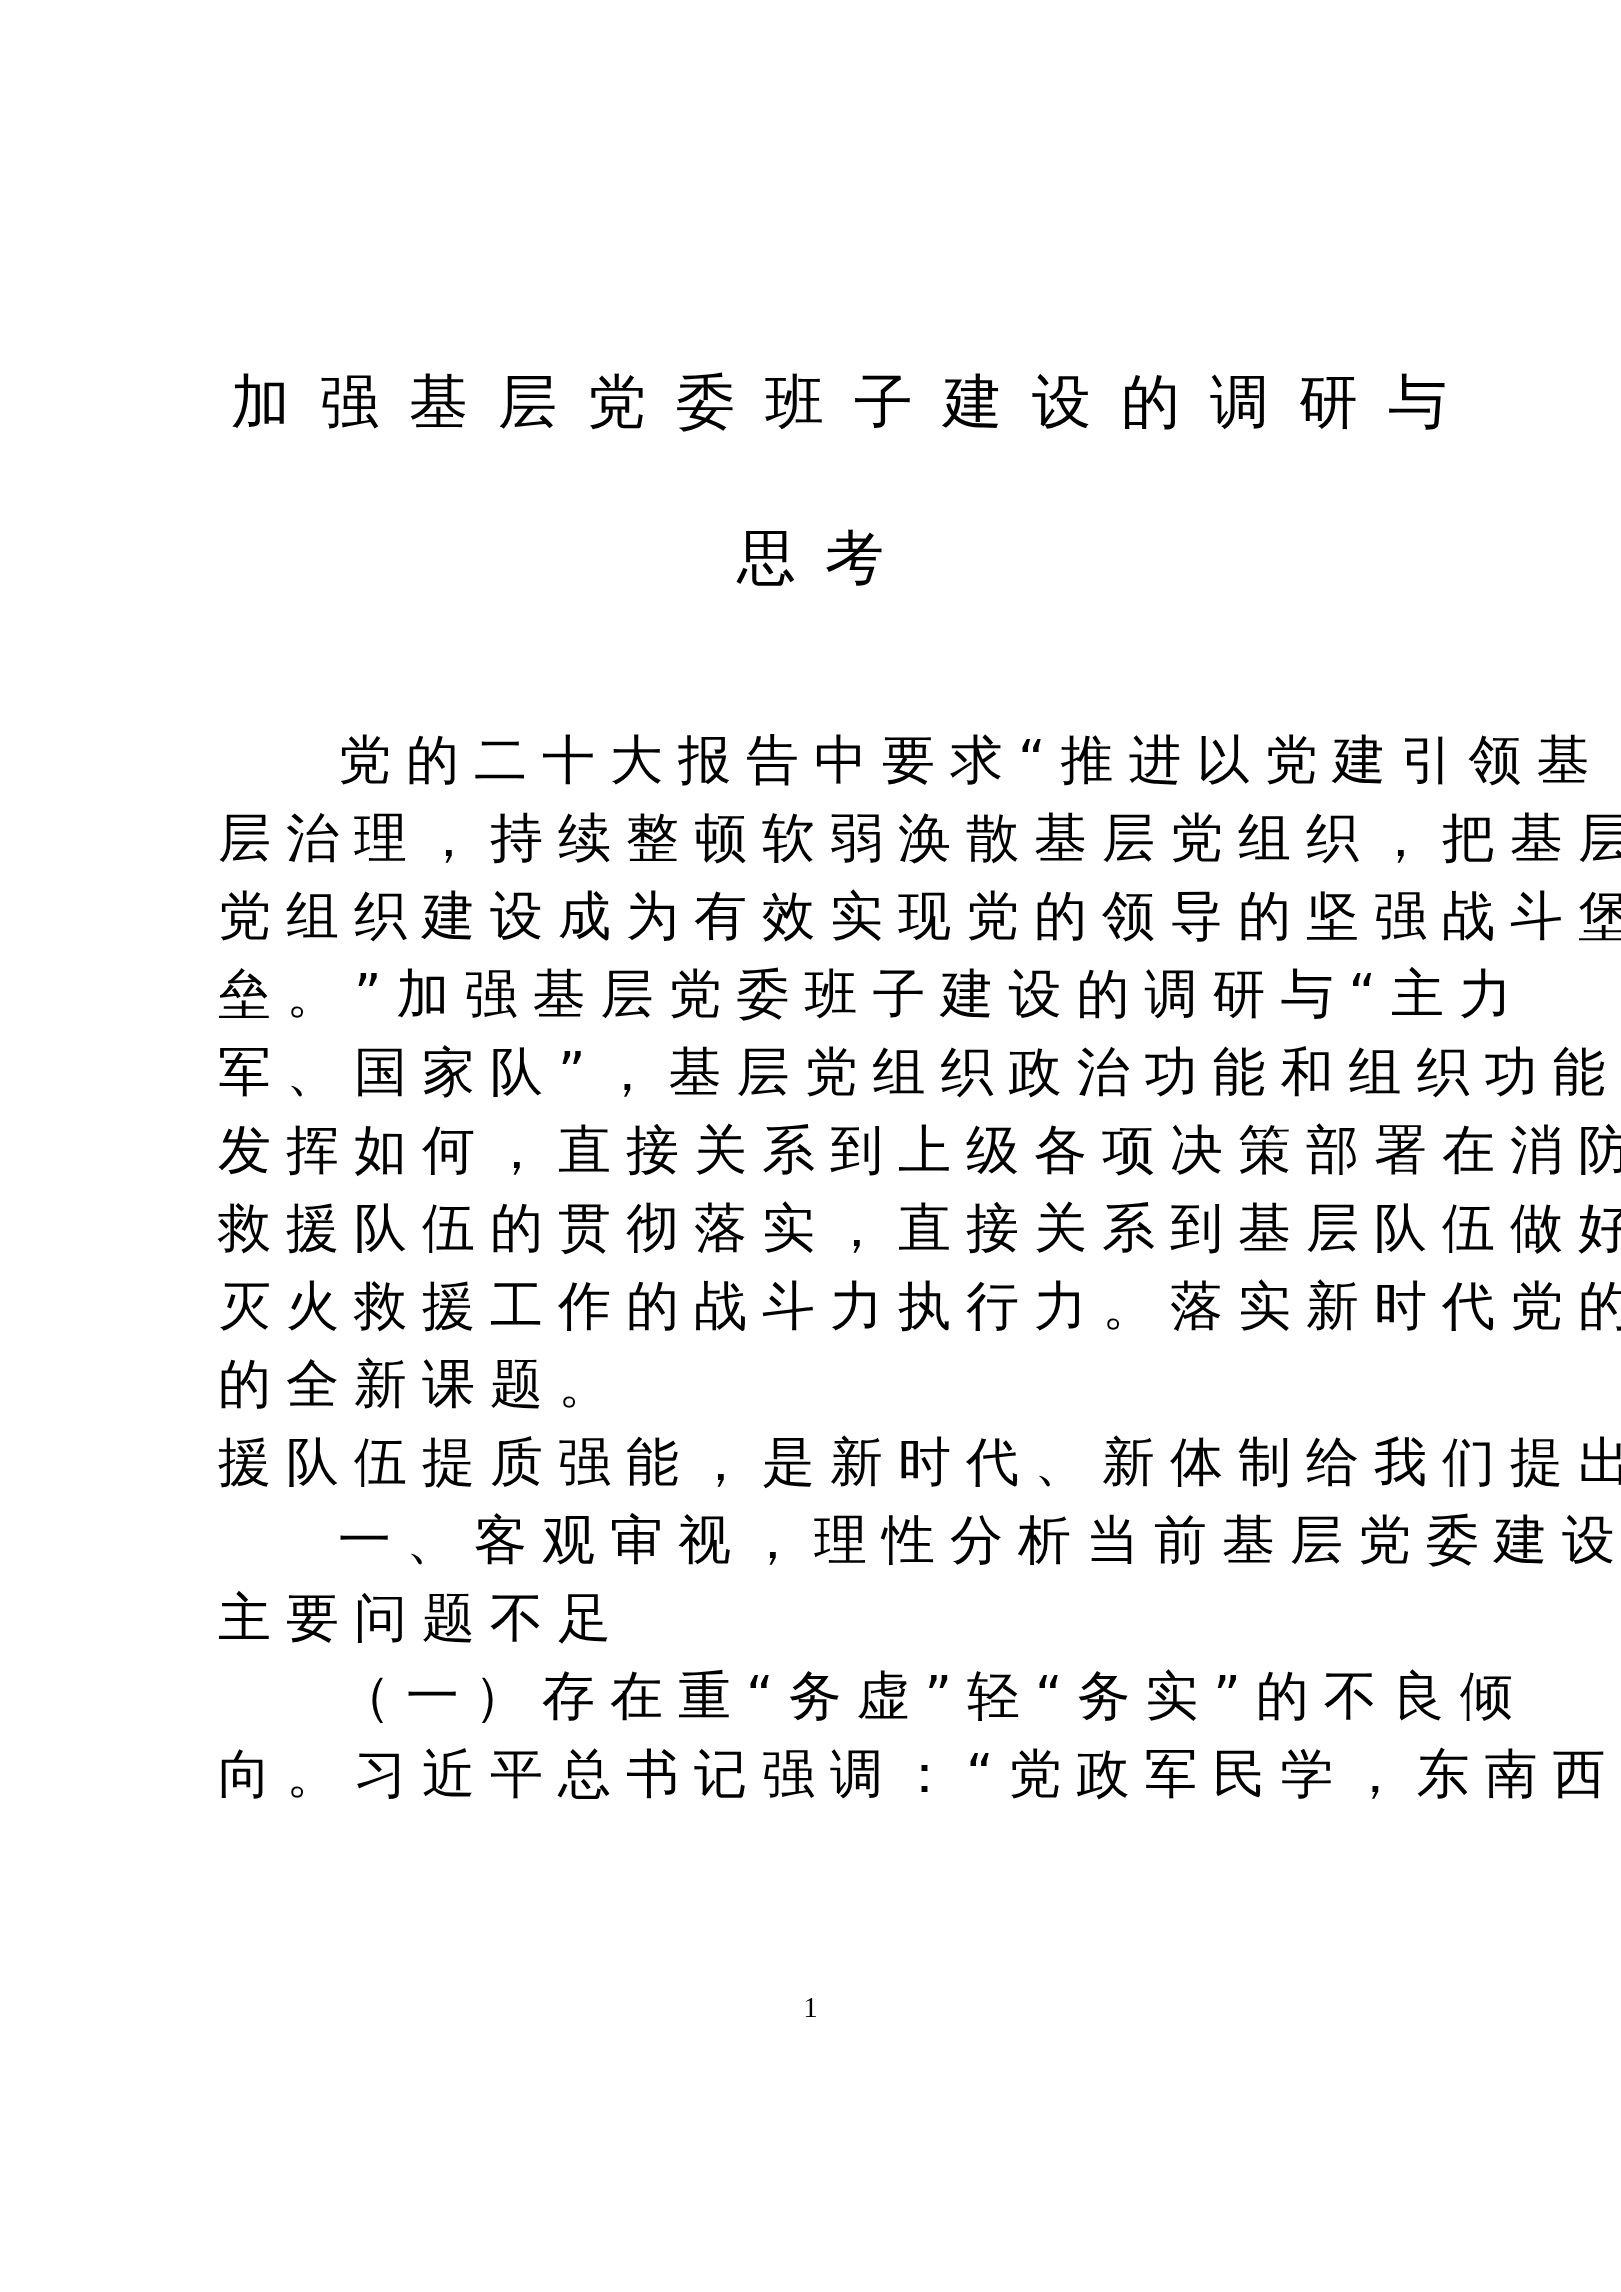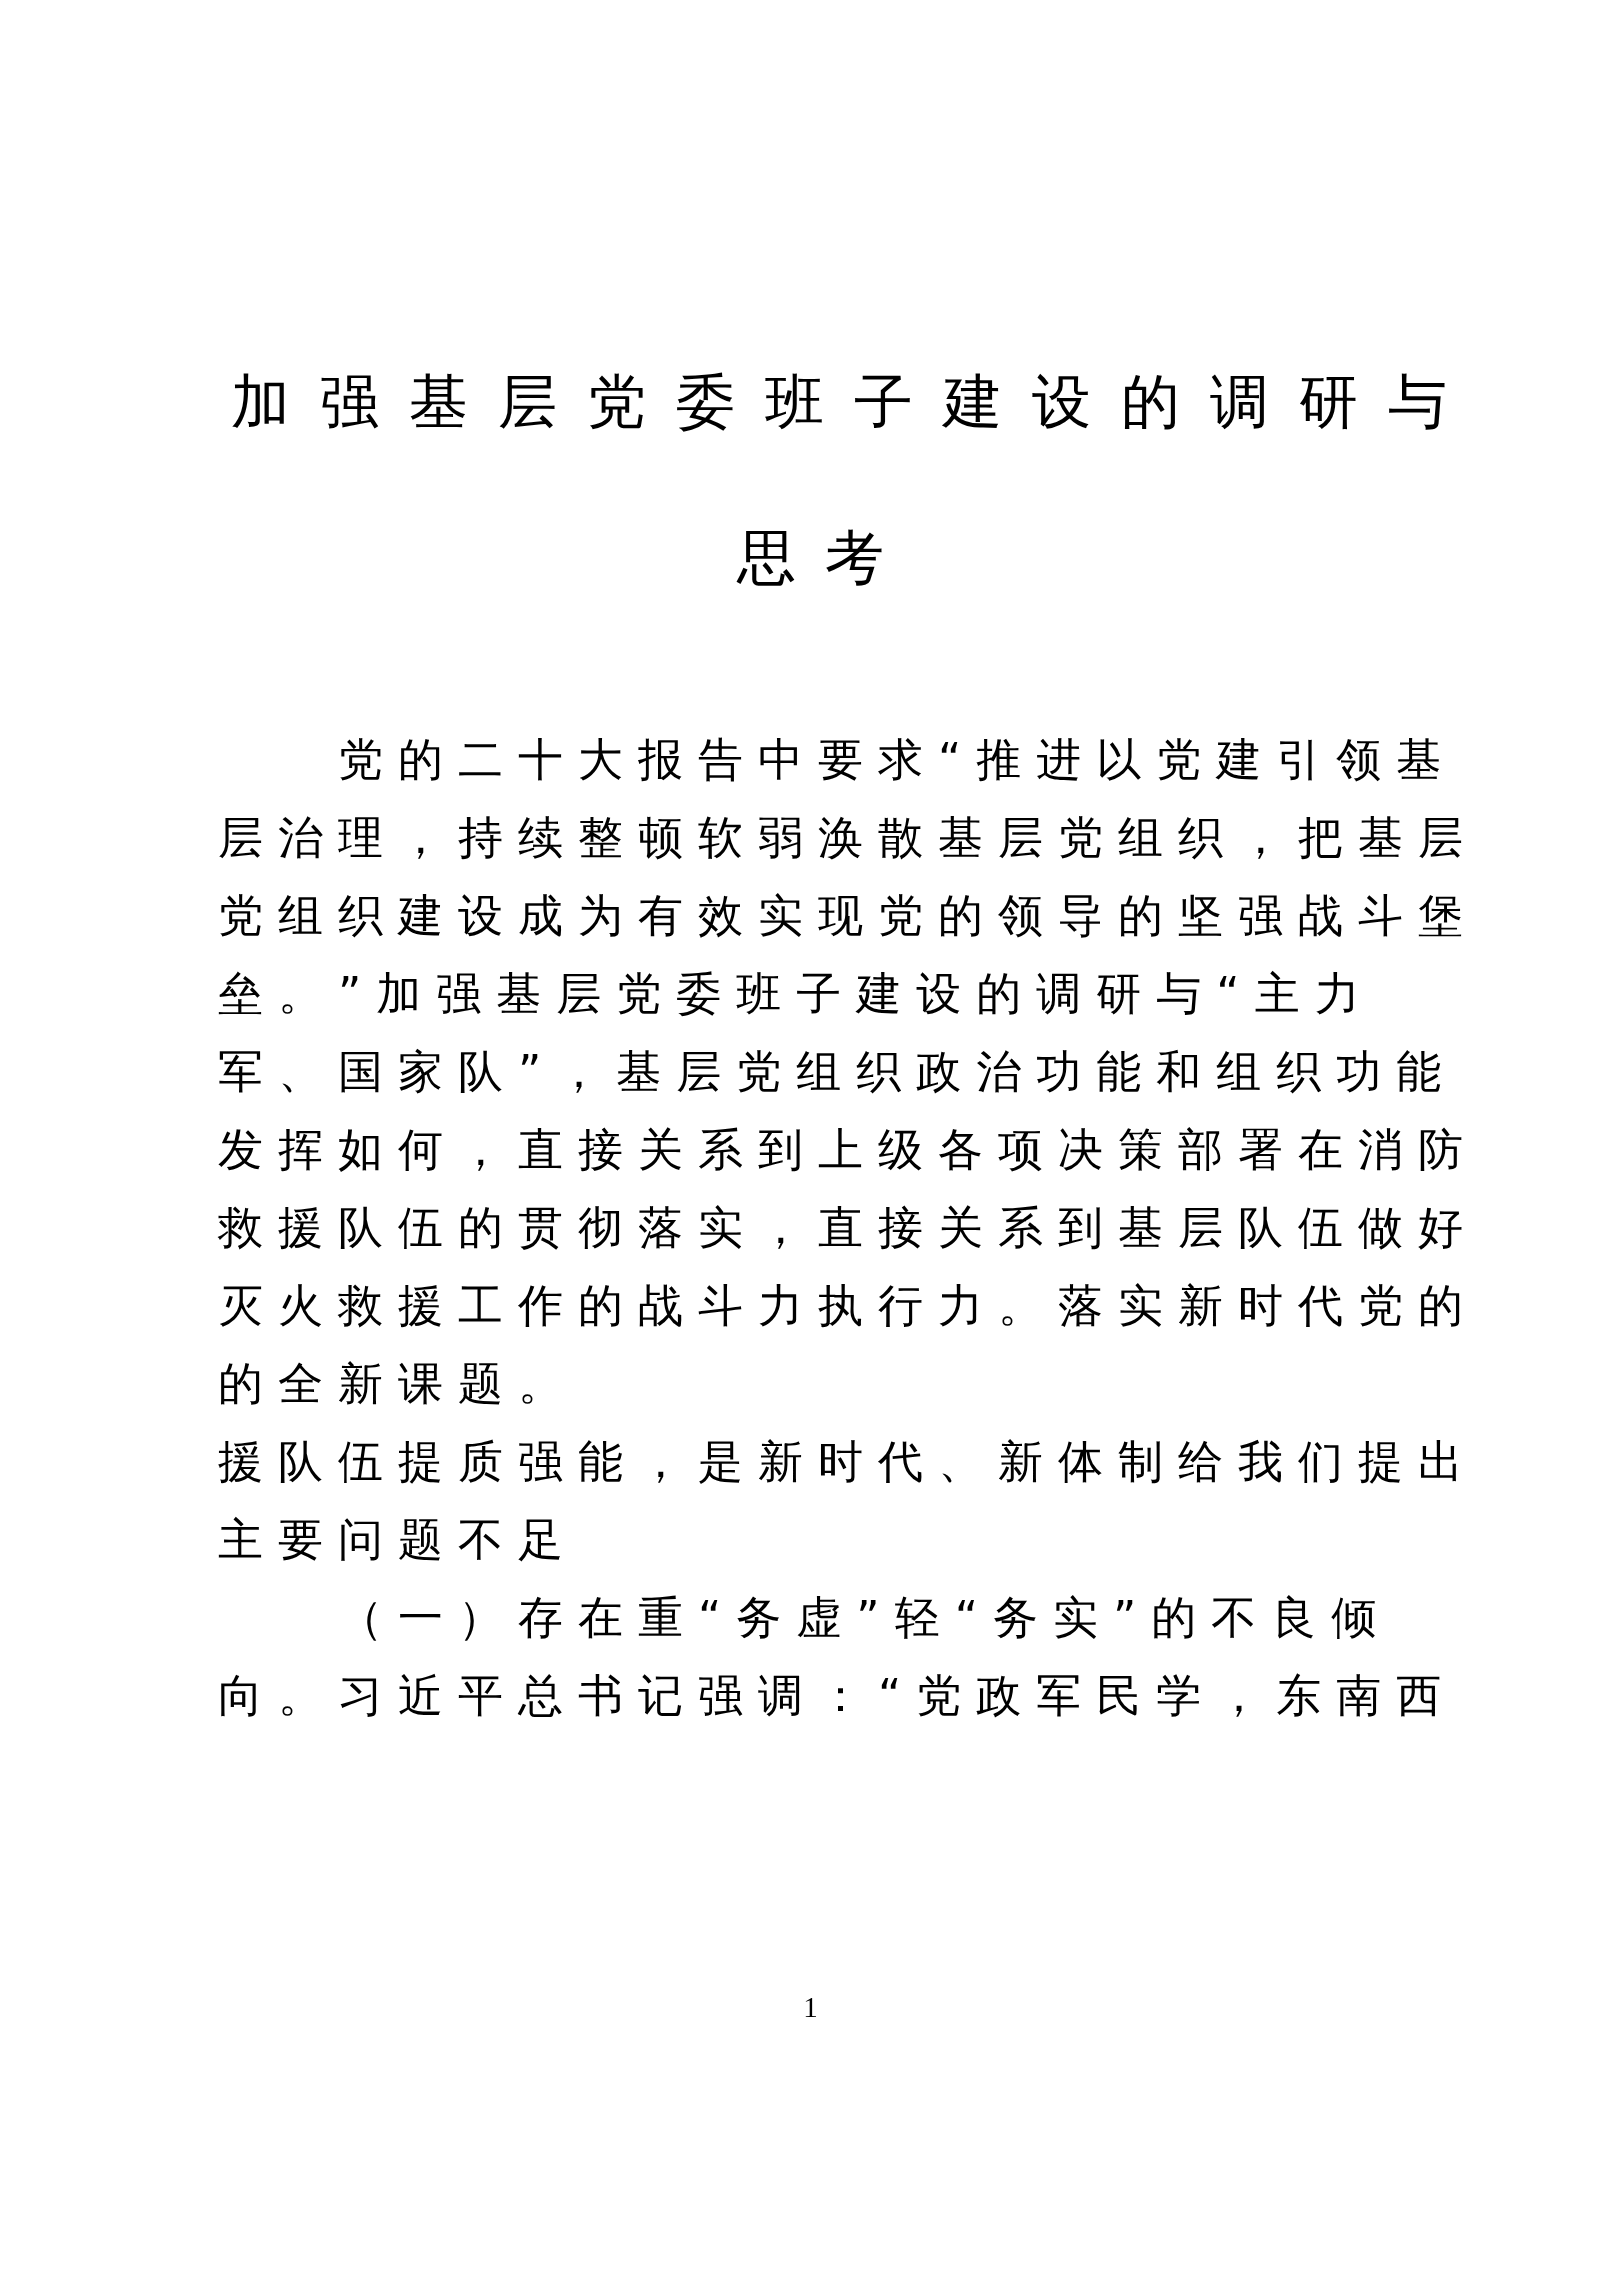--- a/index.html
+++ b/index.html
@@ -39,21 +39,21 @@
   .body-text {
     position: absolute;
     left: 218px;
     top: 729px;
     width: 1206px;
   }
   .line {
     display: block;
     height: 78px;
     line-height: 61px;
-    font-size: 45px;
+    font-size: 53px;
     letter-spacing: 15px;
     white-space: nowrap;
     color: #000;
   }
   .line.indent { padding-left: 120px; }
 
   .page-number {
     position: absolute;
     top: 1988px;
     left: 0;
@@ -77,20 +77,21 @@
     <span class="line indent">党的二十大报告中要求“推进以党建引领基</span>
     <span class="line">层治理，持续整顿软弱涣散基层党组织，把基层</span>
     <span class="line">党组织建设成为有效实现党的领导的坚强战斗堡</span>
     <span class="line">垒。”加强基层党委班子建设的调研与“主力</span>
     <span class="line">军、国家队”，基层党组织政治功能和组织功能</span>
     <span class="line">发挥如何，直接关系到上级各项决策部署在消防</span>
     <span class="line">救援队伍的贯彻落实，直接关系到基层队伍做好</span>
     <span class="line">灭火救援工作的战斗力执行力。落实新时代党的</span>
     <span class="line">的全新课题。</span>
     <span class="line">援队伍提质强能，是新时代、新体制给我们提出</span>
+    <span class="line indent">一、客观审视，理性分析当前基层党委建设</span>
     <span class="line">主要问题不足</span>
     <span class="line indent">（一）存在重“务虚”轻“务实”的不良倾</span>
     <span class="line">向。习近平总书记强调：“党政军民学，东南西</span>
   </div>
 
   <div class="page-number">1</div>
 </div>
 
 
 </body></html>

